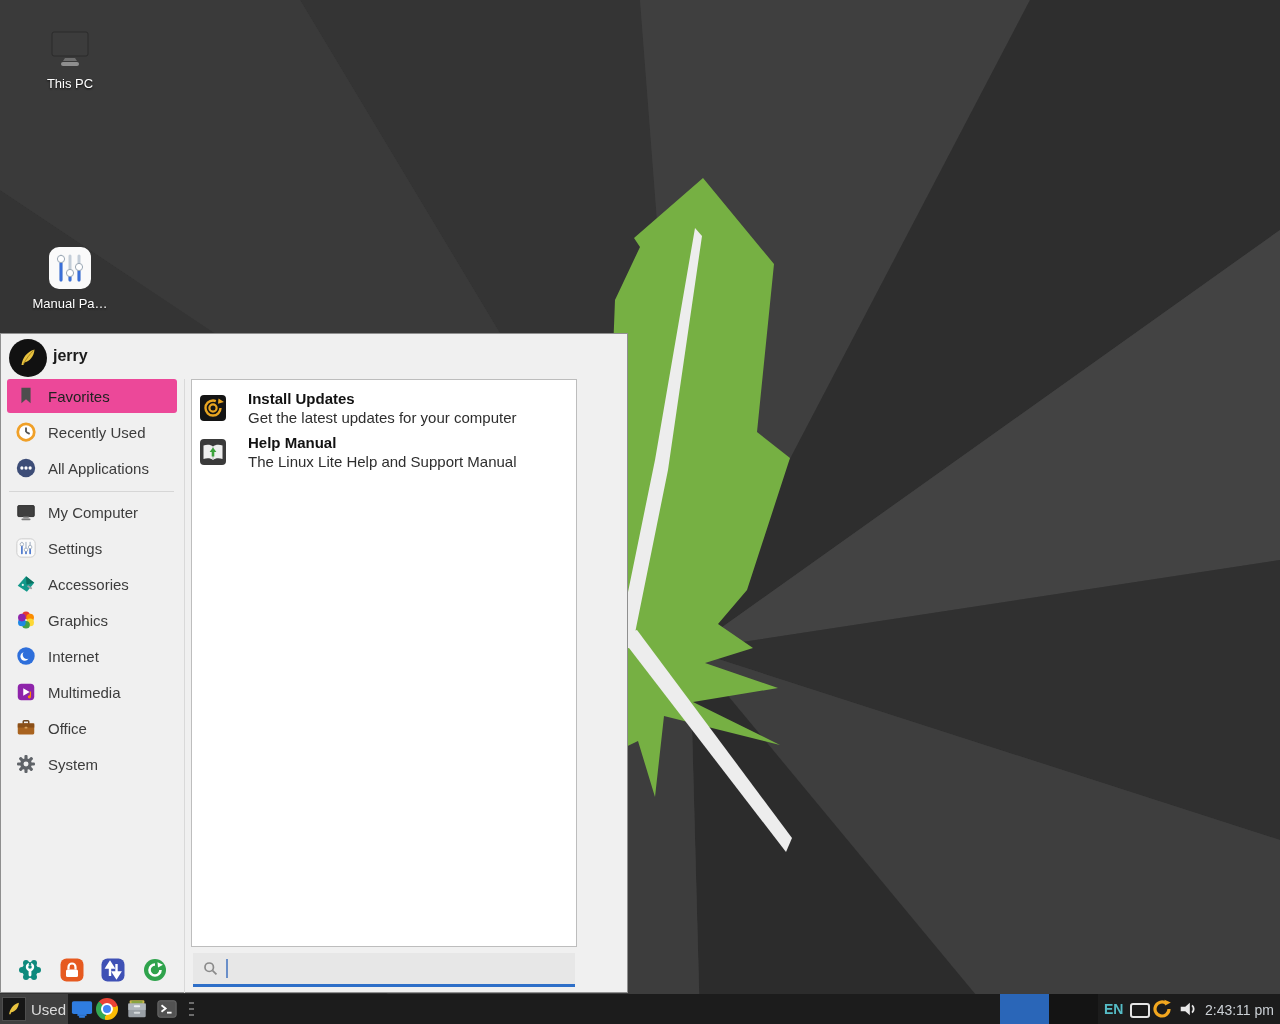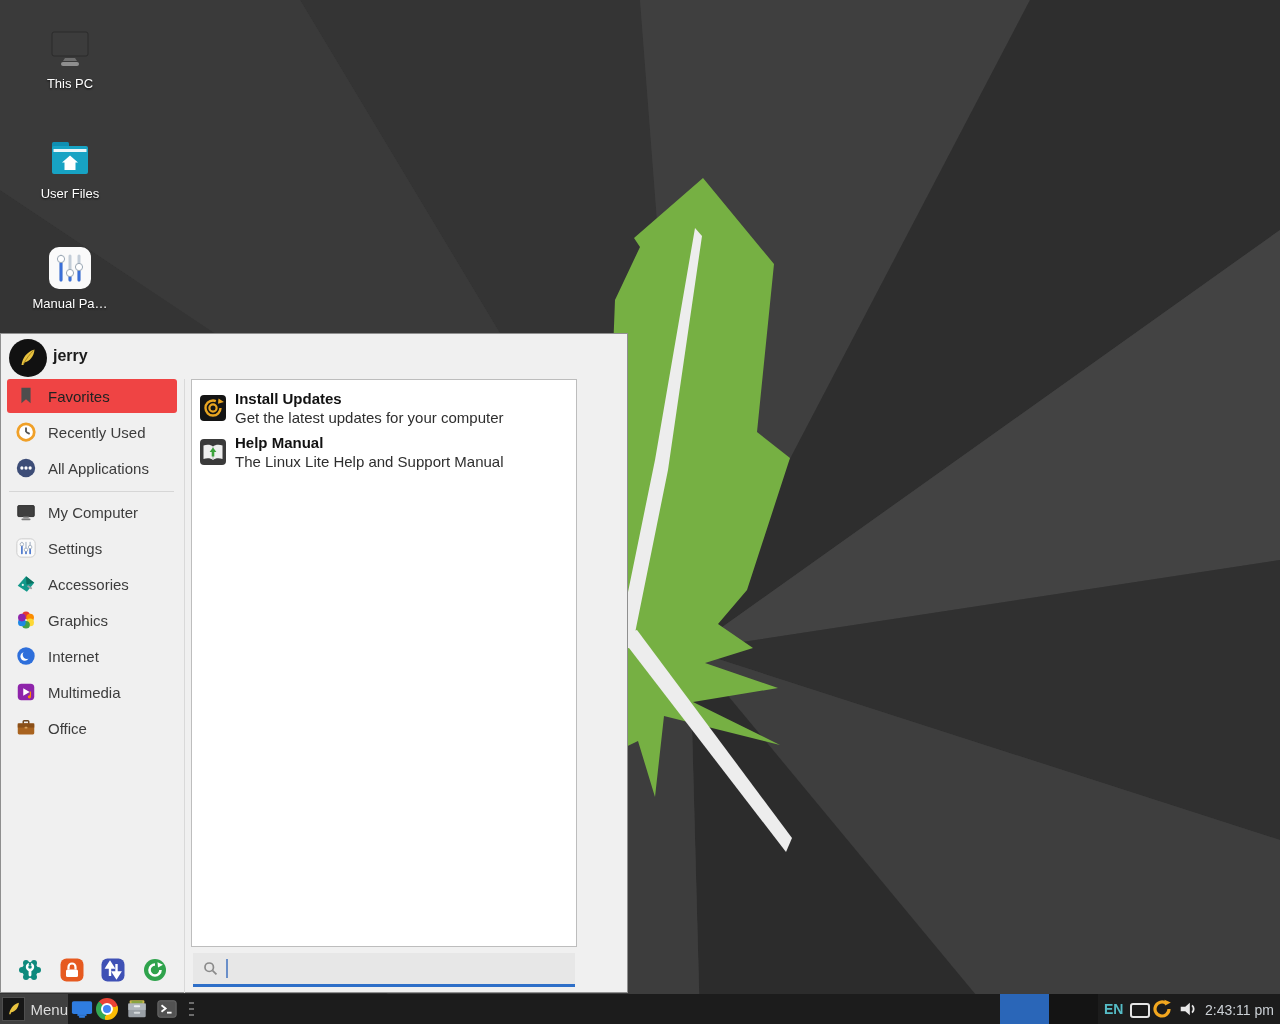--- a/index.html
+++ b/index.html
@@ -14,29 +14,29 @@
               white-space:nowrap;overflow:hidden;}
   
   .menu{position:absolute;left:0;top:333px;width:628px;height:660px;background:#f0f0f0;
         border:1px solid #8f8f8f;box-sizing:border-box;}
   .avatar{position:absolute;left:8px;top:5px;width:38px;height:38px;border-radius:50%;
           background:#111;display:flex;align-items:center;justify-content:center;}
   .uname{position:absolute;left:52px;top:13px;font-size:16px;font-weight:bold;color:#1b1b1b;}
   .sidebar{position:absolute;left:0;top:45px;width:183px;height:614px;border-right:1px solid #d9d9d9;}
   .srow{position:absolute;left:6px;width:170px;height:34px;border-radius:3px;display:flex;
         align-items:center;padding-left:8px;box-sizing:border-box;gap:11px;cursor:default;}
-  .srow.sel{background:#ef4444;}
+  .srow.sel{background:#ec4899;}
   .srow .sic{width:22px;height:22px;flex:0 0 22px;}
   .srow .stx{font-size:15px;color:#3c3c3c;}
   .srow.sel .stx{color:#222;}
   .ssep{position:absolute;left:8px;right:10px;height:1px;background:#d6d6d6;}
   .panel{position:absolute;left:190px;top:45px;width:386px;height:568px;background:#fff;
          border:1px solid #bdbdbd;box-sizing:border-box;}
   .pitem{position:absolute;left:5px;right:5px;height:44px;display:flex;align-items:center;
-         gap:8px;padding-left:2px;cursor:default;}
+         gap:21px;padding-left:2px;cursor:default;}
   .pitem .pic{width:28px;height:28px;flex:0 0 28px;}
   .pitem .ptx .t{font-size:15px;font-weight:bold;color:#121212;line-height:19px;}
   .pitem .ptx .s{font-size:15px;color:#2e2e2e;line-height:19px;text-align:right;}
   .actions{position:absolute;left:0;top:617px;width:183px;height:38px;display:flex;
            align-items:center;justify-content:space-evenly;}
   .aicon{width:26px;height:26px;cursor:pointer;}
   .search{position:absolute;left:192px;top:619px;width:382px;height:34px;background:#e7e7e7;
           border-bottom:3px solid #2e6fc8;box-sizing:border-box;display:flex;align-items:center;}
   .search svg{margin-left:9px;}
   .search .caret{width:2px;height:19px;background:#6a8fc9;margin-left:7px;}
@@ -100,29 +100,20 @@
   </svg>
 
   <div class="dicon" style="top:24px">
     <svg class="ic" viewBox="0 0 48 48">
       <rect x="6" y="8" width="36" height="24" rx="2" fill="#3c3c3c" stroke="#2a2a2a"></rect>
       <path d="M19 34 h10 l2 3 h-14 Z" fill="#6f6f6f"></path>
       <rect x="15" y="38" width="18" height="4" rx="2" fill="#8f8f8f"></rect>
     </svg>
     <div class="lbl">This PC</div>
   </div>
-  <div class="dicon" style="top:134px">
-    <svg class="ic" viewBox="0 0 48 48">
-      <rect x="6" y="8" width="17" height="8" rx="1.5" fill="#0f8fb2"></rect>
-      <rect x="6" y="12" width="36" height="28" rx="2" fill="#17a3c4"></rect>
-      <rect x="7.5" y="15" width="33" height="3" fill="#eaf6f9"></rect>
-      <polygon points="24,21.5 32,28.5 29.5,28.5 29.5,36 18.5,36 18.5,28.5 16,28.5" fill="#ffffff"></polygon>
-    </svg>
-    <div class="lbl">User Files</div>
-  </div>
   <div class="dicon" style="top:244px">
     <svg class="ic" viewBox="0 0 48 48">
       <rect x="3" y="3" width="42" height="42" rx="10" fill="#fafafa"></rect>
       <g stroke="#c3cdd8" stroke-width="3" stroke-linecap="round">
         <line x1="15" y1="12" x2="15" y2="36"></line>
           <line x1="24" y1="12" x2="24" y2="36"></line>
           <line x1="33" y1="12" x2="33" y2="36"></line>
       </g>
       <g stroke="#3a6fd8" stroke-width="3" stroke-linecap="round">
         <line x1="15" y1="17" x2="15" y2="36"></line>
@@ -240,20 +231,37 @@
       </div>
       <div class="srow" style="top:332px">
         <svg class="sic" viewBox="0 0 24 24">
           <rect x="9" y="4" width="6" height="4" rx="1" fill="none" stroke="#6d4520" stroke-width="1.6"></rect>
           <rect x="3" y="7" width="18" height="12" rx="1.5" fill="#a9631f"></rect>
           <rect x="3" y="7" width="18" height="4.5" fill="#8a4f18"></rect>
           <rect x="10.5" y="10.5" width="3" height="2" rx=".6" fill="#d8a05c"></rect>
         </svg>
         <span class="stx">Office</span>
       </div>
+      <div class="srow" style="top:368px">
+        <svg class="sic" viewBox="0 0 24 24">
+          <g transform="translate(12,12)" fill="#5f6368">
+            <circle r="6.4"></circle>
+            <rect x="-1.7" y="-9.8" width="3.4" height="4.6" rx="1.2"></rect>
+            <rect x="-1.7" y="-9.8" width="3.4" height="4.6" rx="1.2" transform="rotate(45)"></rect>
+            <rect x="-1.7" y="-9.8" width="3.4" height="4.6" rx="1.2" transform="rotate(90)"></rect>
+            <rect x="-1.7" y="-9.8" width="3.4" height="4.6" rx="1.2" transform="rotate(135)"></rect>
+            <rect x="-1.7" y="-9.8" width="3.4" height="4.6" rx="1.2" transform="rotate(180)"></rect>
+            <rect x="-1.7" y="-9.8" width="3.4" height="4.6" rx="1.2" transform="rotate(225)"></rect>
+            <rect x="-1.7" y="-9.8" width="3.4" height="4.6" rx="1.2" transform="rotate(270)"></rect>
+            <rect x="-1.7" y="-9.8" width="3.4" height="4.6" rx="1.2" transform="rotate(315)"></rect>
+          </g>
+          <circle cx="12" cy="12" r="2.7" fill="#f0f0f0"></circle>
+        </svg>
+        <span class="stx">System</span>
+      </div>
     </div>
 
     <div class="panel">
       <div class="pitem" style="top:6px">
         <svg class="pic" viewBox="0 0 28 28">
           <rect x="1" y="1" width="26" height="26" rx="4" fill="#141414"></rect>
           <circle cx="14" cy="14" r="7.5" fill="none" stroke="#e9a521" stroke-width="2.4" stroke-dasharray="38 9"></circle>
           <circle cx="14" cy="14" r="3.6" fill="none" stroke="#e9a521" stroke-width="2.2"></circle>
           <polygon points="19.5,4.5 25,8 19,9.8" fill="#e9a521"></polygon>
         </svg>
@@ -328,21 +336,21 @@
     </div>
   </div>
 
   <div class="bar">
     <div class="menubtn">
       <span class="ftile">
         <svg width="18" height="18" viewBox="0 0 24 24">
           <path d="M5.5 19 C6.5 12 10.5 6 18.5 3.5 C18 10 14 15.5 8 16.5 L7.5 19 Z" fill="#e9c33f"></path>
         </svg>
       </span>
-      <span class="mlbl">Menu</span>
+      <span class="mlbl">Used</span>
     </div>
 
     <svg class="launch" style="left:71px" viewBox="0 0 24 24">
       <g>
         <rect x="1" y="3.5" width="22" height="14" rx="2" fill="#2f7de1"></rect>
         <rect x="7" y="17.5" width="10" height="2" fill="#2f7de1"></rect>
         <rect x="8.5" y="19.5" width="7" height="2" rx="1" fill="#2f7de1"></rect>
       </g>
     </svg>
     <div class="launch chrome" style="left:96px">

